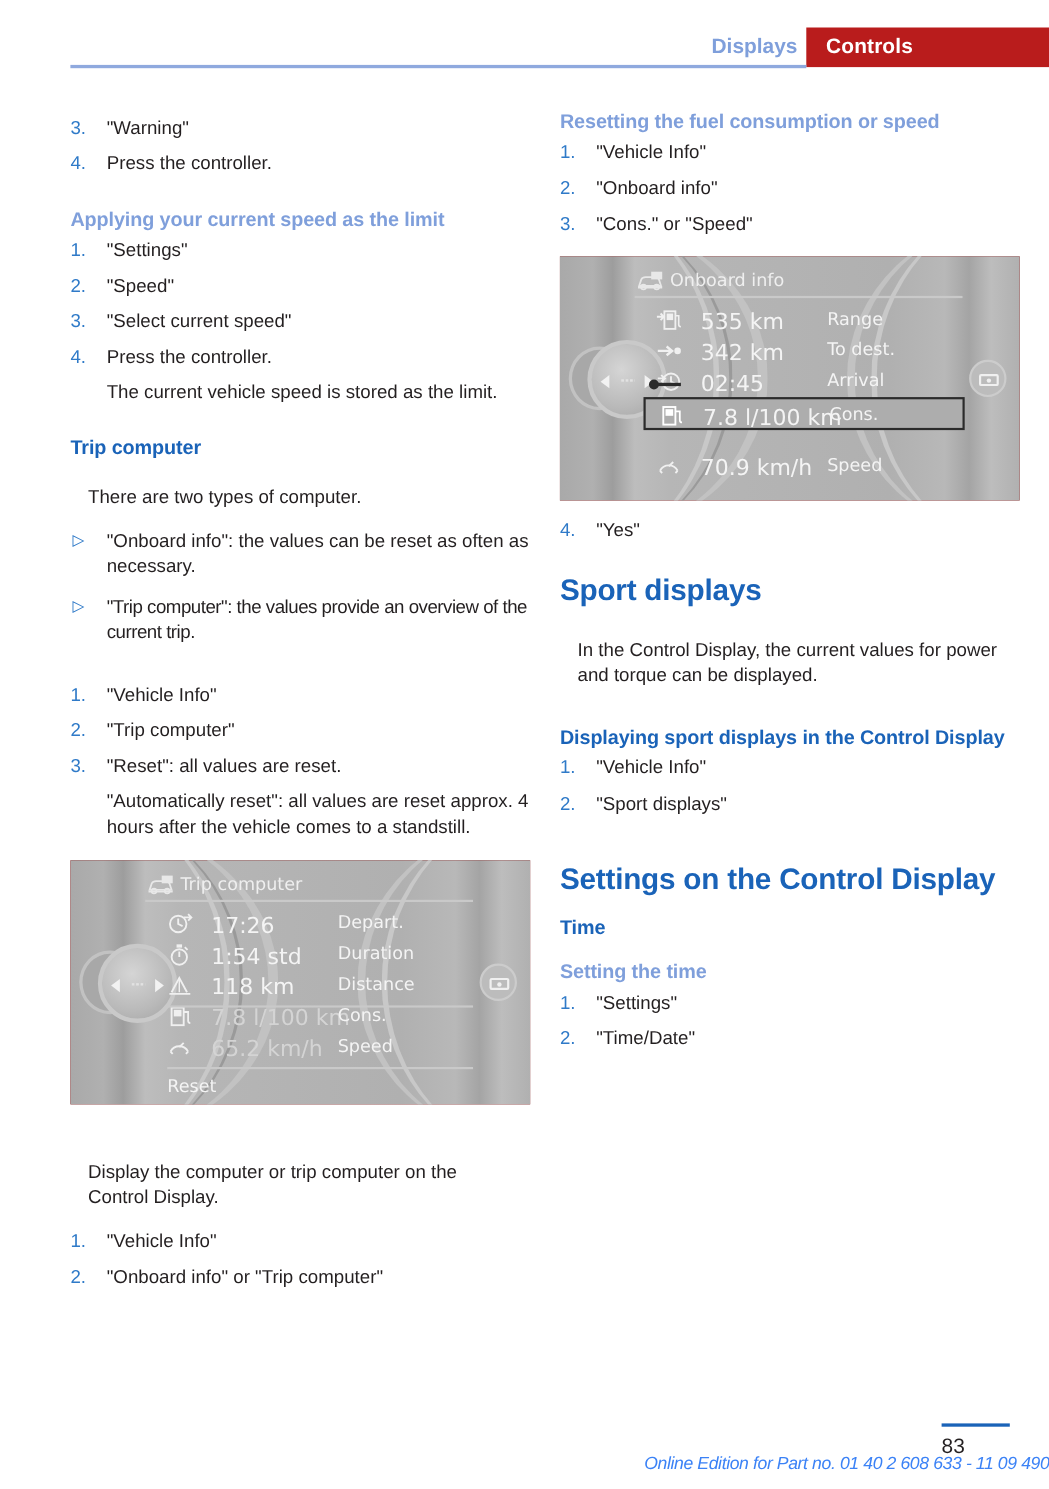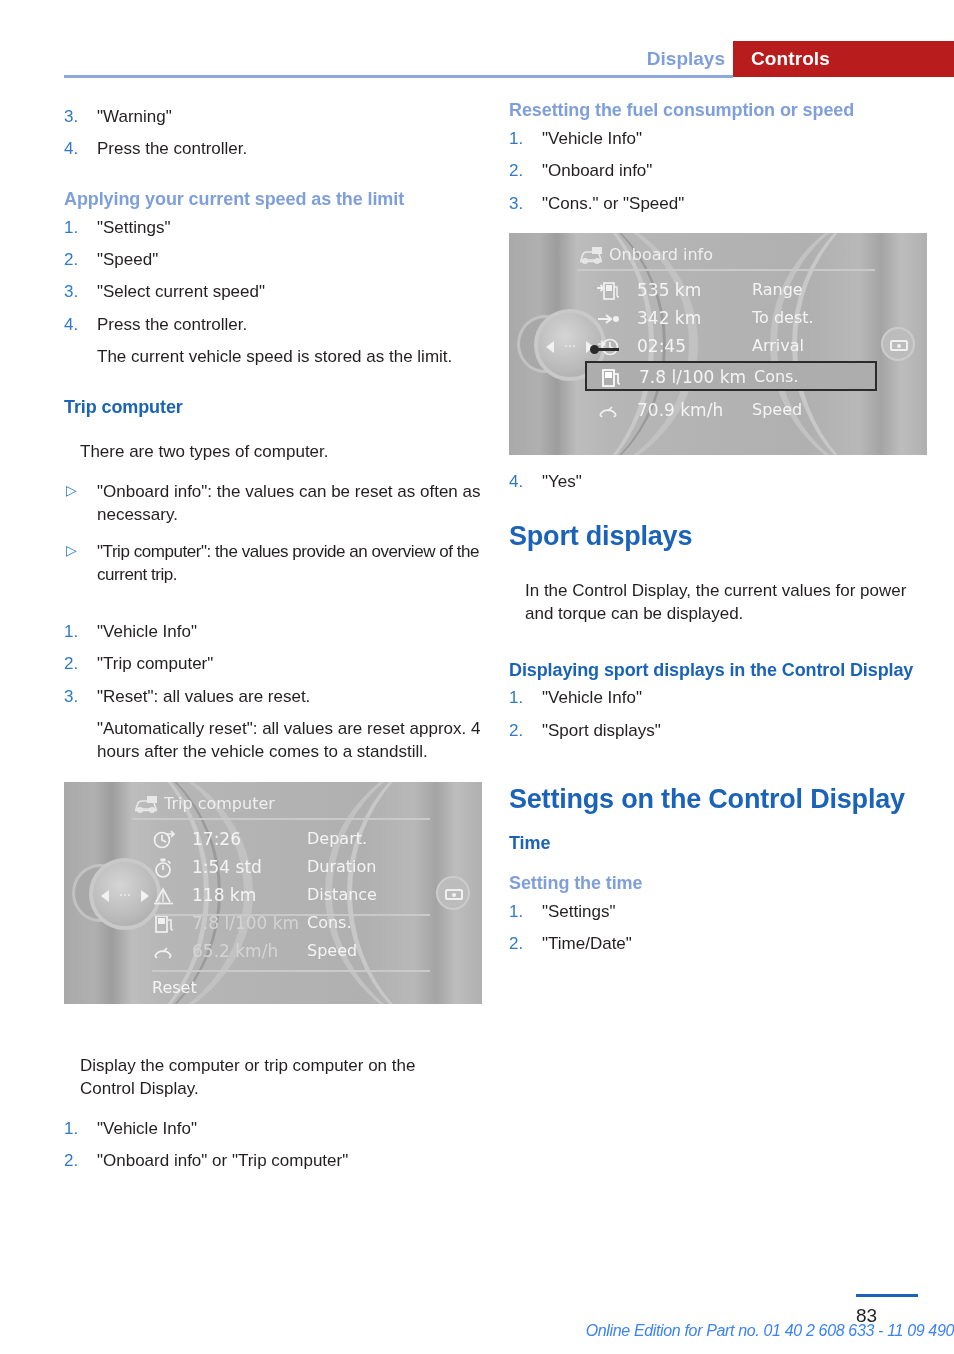--- a/index.html
+++ b/index.html
@@ -12,21 +12,21 @@
     height: 1354px;
     position: relative;
     font-family: "Liberation Sans", sans-serif;
     color: #231f20;
     overflow: hidden;
   }
 
   
   .header {
     position: absolute;
-    top: 16px; left: 0;
+    top: 0; left: 0;
     width: 954px;
     height: 62px;
   }
   .tab-controls {
     position: absolute;
     left: 733px; top: 25px;
     width: 221px; height: 36px;
     background: #b91c1c;
   }
   .tab-controls .lbl {
@@ -289,21 +289,21 @@
     height: 28px;
   }
   .row .ico {
     position: absolute;
     left: 20px; top: 3px;
     width: 24px; height: 22px;
   }
   .row .val {
     position: absolute;
     left: 60px; top: 3px;
-    font-size: 17px;
+    font-size: 20px;
     color: #f4f4f4;
   }
   .row .lab {
     position: absolute;
     left: 175px; top: 3px;
     font-size: 16px;
     color: #f4f4f4;
   }
   .row.dim .val { color: #d4d4d4; }
   .row.dim .lab { color: #f4f4f4; }
@@ -647,21 +647,21 @@
         <span class="ico">
           <svg viewBox="0 0 24 22" width="24" height="22">
             <rect x="4" y="3" width="11" height="16" fill="none" stroke="#ffffff" stroke-width="1.7"></rect>
             <rect x="6" y="5" width="7" height="6" fill="#ffffff"></rect>
             <path d="M15 7 L19 7 L19 15 Q19 17 21 17" fill="none" stroke="#ffffff" stroke-width="1.6"></path>
           </svg>
         </span>
         <span class="val">7.8 l/100 km</span>
         <span class="lab">Cons.</span>
       </div>
-      <div class="row" style="margin-top:6px;">
+      <div class="row" style="margin-top:19px;">
         <span class="ico">
           <svg viewBox="0 0 24 22" width="24" height="22">
             <path d="M3 15 A9 9 0 0 1 19 15" fill="none" stroke="#f0f0f0" stroke-width="1.7"></path>
             <path d="M11 11 L15 7" stroke="#f0f0f0" stroke-width="1.7"></path>
             <path d="M3 15 L5 17 M19 15 L17 17" stroke="#f0f0f0" stroke-width="1.7"></path>
           </svg>
         </span>
         <span class="val">70.9 km/h</span>
         <span class="lab">Speed</span>
       </div>

